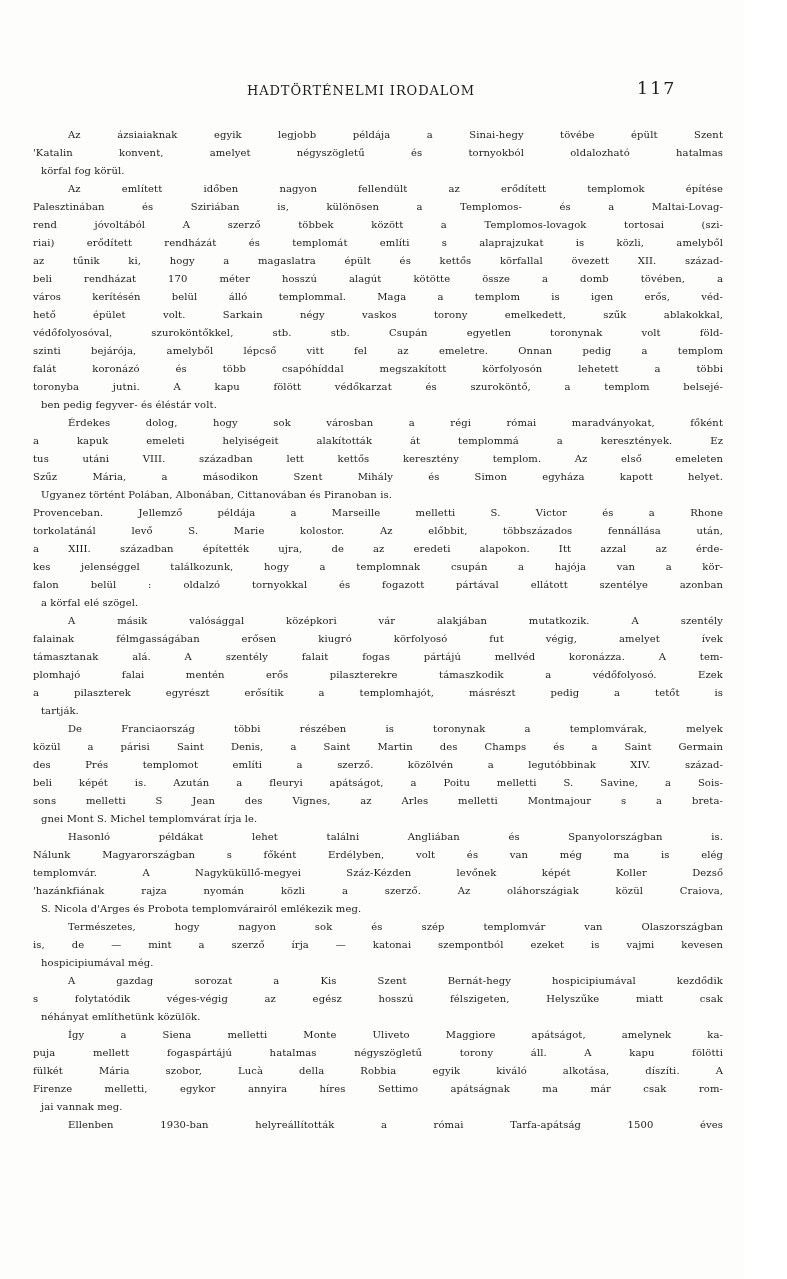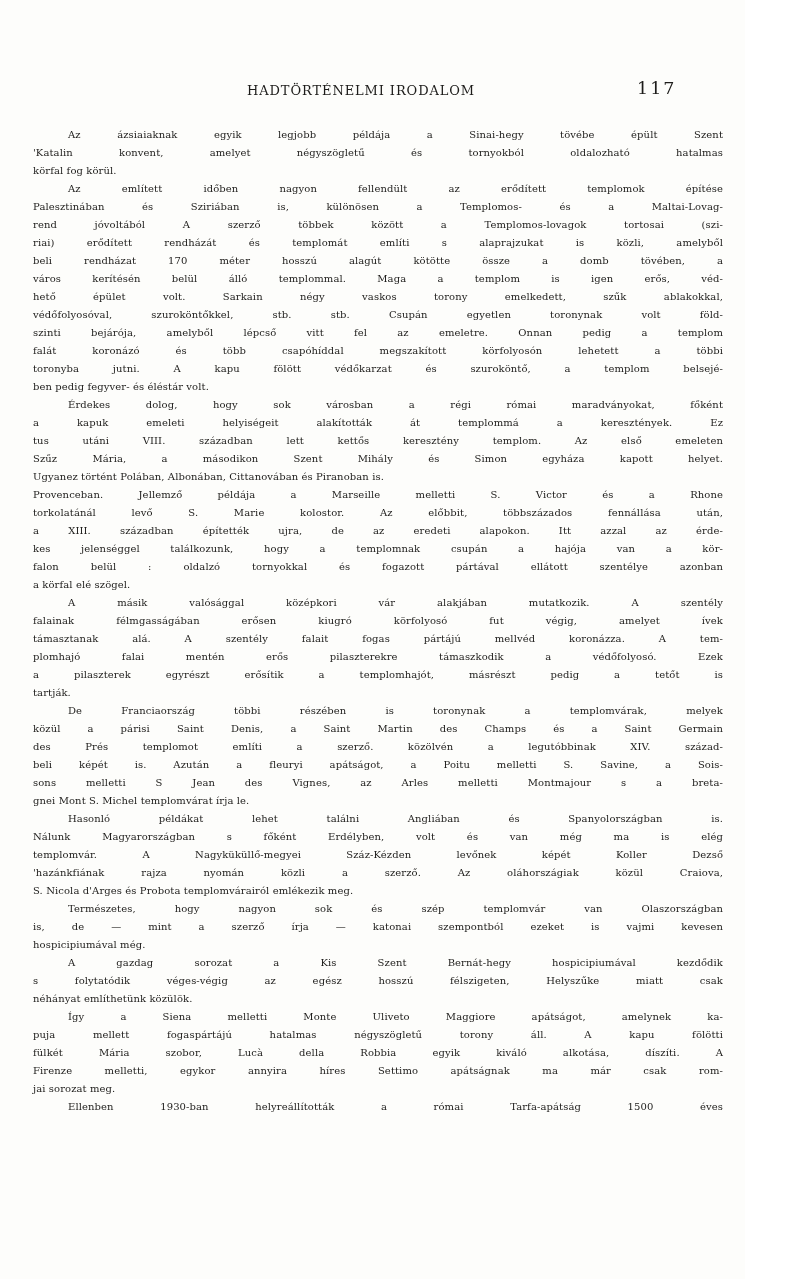--- a/index.html
+++ b/index.html
@@ -47,21 +47,21 @@
   }
   .paragraph { margin: 0; }
   .line {
     text-align: justify;
     text-align-last: justify;
     white-space: normal;
     height: 18px;
     overflow: visible;
   }
   .line.first { padding-left: 35px; }
-  .line.pl { text-align-last: left; }
+  .line.pl { text-align-last: left; margin-left: 8px; }
   .ink-mark {
     position: absolute;
     left: 766px;
     top: 1081px;
     width: 15px;
     height: 6px;
     background: #141414;
     border-radius: 60% 40% 50% 50% / 70% 50% 60% 40%;
     transform: rotate(33deg);
   }
@@ -79,20 +79,21 @@
       <div class="paragraph">
         <div class="line first">Az ázsiaiaknak egyik legjobb példája a Sinai-hegy tövébe épült Szent</div>
         <div class="line">'Katalin konvent, amelyet négyszögletű és tornyokból oldalozható hatalmas</div>
         <div class="line pl">körfal fog körül.</div>
       </div>
       <div class="paragraph">
         <div class="line first">Az említett időben nagyon fellendült az erődített templomok építése</div>
         <div class="line">Palesztinában és Sziriában is, különösen a Templomos- és a Maltai-Lovag-</div>
         <div class="line">rend jóvoltából A szerző többek között a Templomos-lovagok tortosai (szi-</div>
         <div class="line">riai) erődített rendházát és templomát említi s alaprajzukat is közli, amelyből</div>
+        <div class="line">az tűnik ki, hogy a magaslatra épült és kettős körfallal övezett XII. század-</div>
         <div class="line">beli rendházat 170 méter hosszú alagút kötötte össze a domb tövében, a</div>
         <div class="line">város kerítésén belül álló templommal. Maga a templom is igen erős, véd-</div>
         <div class="line">hető épület volt. Sarkain négy vaskos torony emelkedett, szűk ablakokkal,</div>
         <div class="line">védőfolyosóval, szuroköntőkkel, stb. stb. Csupán egyetlen toronynak volt föld-</div>
         <div class="line">szinti bejárója, amelyből lépcső vitt fel az emeletre. Onnan pedig a templom</div>
         <div class="line">falát koronázó és több csapóhíddal megszakított körfolyosón lehetett a többi</div>
         <div class="line">toronyba jutni. A kapu fölött védőkarzat és szuroköntő, a templom belsejé-</div>
         <div class="line pl">ben pedig fegyver- és éléstár volt.</div>
       </div>
       <div class="paragraph">
@@ -141,21 +142,21 @@
       <div class="paragraph">
         <div class="line first">A gazdag sorozat a Kis Szent Bernát-hegy hospicipiumával kezdődik</div>
         <div class="line">s folytatódik véges-végig az egész hosszú félszigeten, Helyszűke miatt csak</div>
         <div class="line pl">néhányat említhetünk közülök.</div>
       </div>
       <div class="paragraph">
         <div class="line first">Így a Siena melletti Monte Uliveto Maggiore apátságot, amelynek ka-</div>
         <div class="line">puja mellett fogaspártájú hatalmas négyszögletű torony áll. A kapu fölötti</div>
         <div class="line">fülkét Mária szobor, Lucà della Robbia egyik kiváló alkotása, díszíti. A</div>
         <div class="line">Firenze melletti, egykor annyira híres Settimo apátságnak ma már csak rom-</div>
-        <div class="line pl">jai sorozat meg.</div>
+        <div class="line pl">jai vannak meg.</div>
       </div>
       <div class="paragraph">
         <div class="line first">Ellenben 1930-ban helyreállították a római Tarfa-apátság 1500 éves</div>
       </div>
     </div>
 
   <div class="ink-mark"></div>
 </div>
 
 </body></html>

